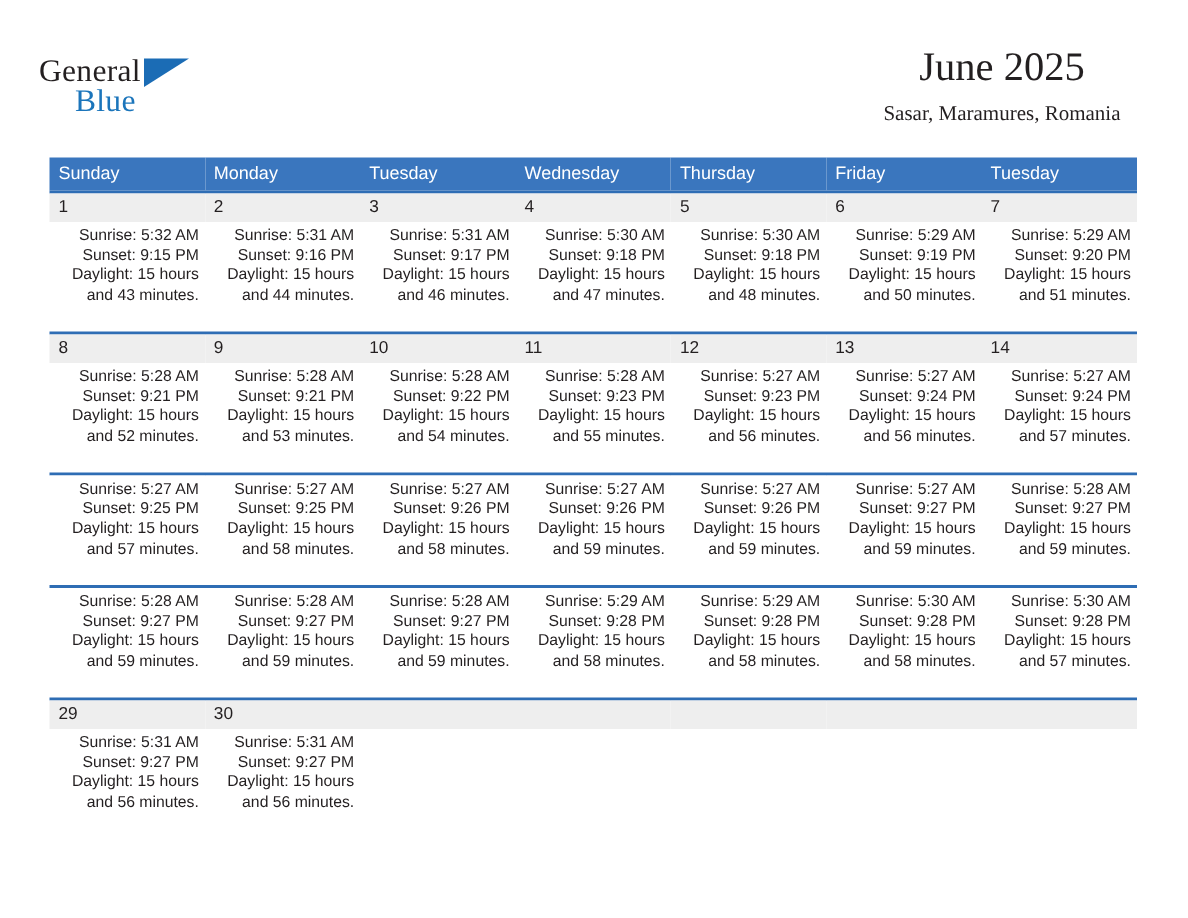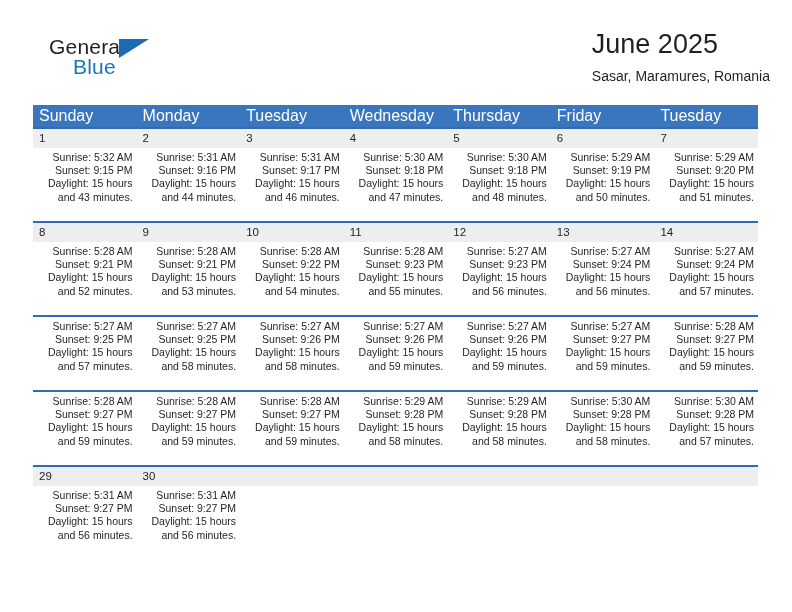--- a/index.html
+++ b/index.html
@@ -17,24 +17,25 @@
 
   .page {
     position: relative;
     width: 792px;
     height: 612px;
   }
 
   
   .masthead {
     position: absolute;
-    left: 45px;
+    left: 22px;
     top: 28px;
     width: 725px;
     height: 70px;
+    font-family: Liberation Serif, serif;
   }
 
   .logo {
     position: absolute;
     left: 4px;
     top: 8px;
     width: 130px;
     height: 52px;
   }
   .logo-general {
@@ -64,21 +65,21 @@
     width: 0;
     height: 0;
     border-left: 30px solid #1b6cb5;
     border-bottom: 19px solid transparent;
   }
 
   .title-block {
     position: absolute;
     right: 0;
     top: 0;
-    text-align: left;
+    text-align: center;
   }
   .cal-title {
     font-size: 27px;
     color: #231f20;
     line-height: 32px;
     white-space: nowrap;
   }
   .cal-subtitle {
     margin-top: 8px;
     font-size: 14px;
@@ -94,21 +95,21 @@
     top: 105px;
     width: 725px;
     border-collapse: collapse;
     table-layout: fixed;
   }
   .calendar col { width: 103.57px; }
 
   .calendar thead th {
     background: #3a76be;
     color: #ffffff;
-    font-size: 16px;
+    font-size: 12px;
     font-weight: normal;
     text-align: left;
     padding: 4px 0 5px 6px;
     height: 11px;
     line-height: 13px;
   }
 
   .week-rule td {
     padding: 0;
     height: 2px;

